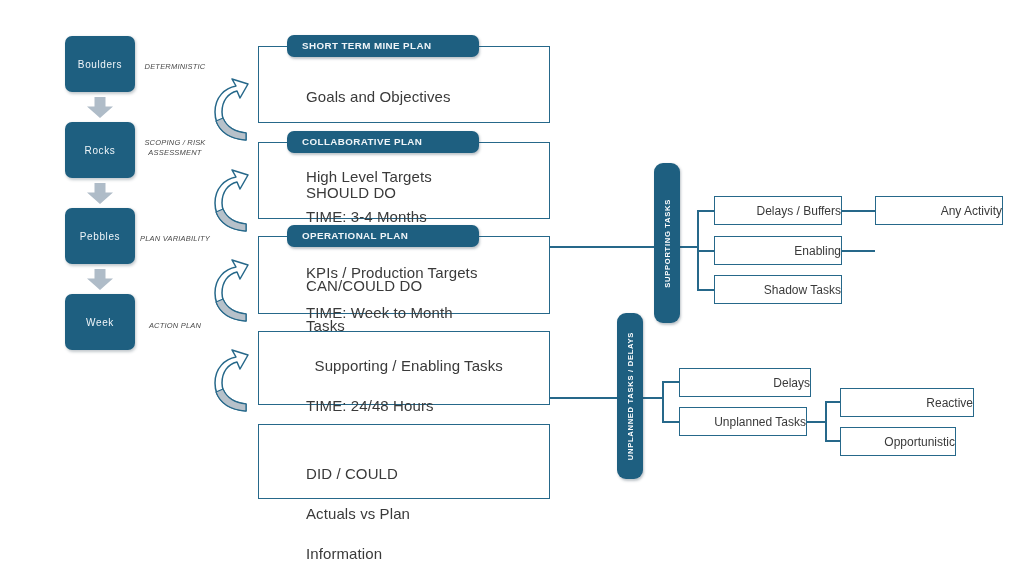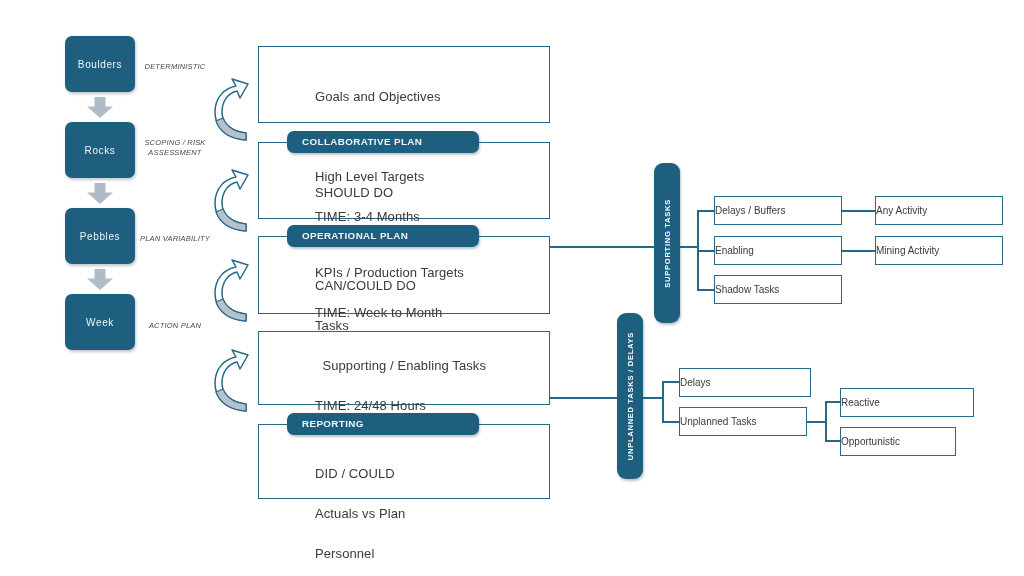--- a/index.html
+++ b/index.html
@@ -13,31 +13,31 @@
          font-size:7.5px;line-height:10px;color:#4a4a4a;letter-spacing:.2px;}
   .darr{position:absolute;left:87px;}
   .cyc{position:absolute;left:210px;}
   
   .plan-rect{position:absolute;left:258px;width:292px;border:1.5px solid #26688A;background:#fff;
              box-sizing:border-box;z-index:1;}
   .plan-header{position:absolute;left:287px;width:192px;height:22px;background:#1E5F80;border-radius:7px;
                color:#EFF5F8;font-size:9.8px;font-weight:600;letter-spacing:.4px;line-height:22px;
                padding-left:15px;box-sizing:border-box;z-index:3;
                box-shadow:1px 1.5px 2.5px rgba(40,60,75,.3);}
-  .plan-body{position:absolute;left:315px;font-size:13px;line-height:13.4px;color:#3A3A3A;
+  .plan-body{position:absolute;left:306px;font-size:15px;line-height:13.4px;color:#3A3A3A;
              white-space:pre;z-index:2;letter-spacing:.1px;}
   
   .vbar{position:absolute;width:26px;background:#1E5F80;border-radius:9px;display:flex;
         align-items:center;justify-content:center;z-index:2;
         box-shadow:1px 1.5px 2.5px rgba(40,60,75,.3);}
   .vbar span{writing-mode:vertical-rl;transform:rotate(180deg);color:#fff;font-size:7.6px;
              font-weight:600;letter-spacing:.7px;white-space:nowrap;}
   
   .sbox{position:absolute;height:29px;border:1.6px solid #26688A;background:#fff;display:flex;
-        align-items:center;justify-content:flex-start;font-size:10px;color:#3A3A3A;box-sizing:border-box;}
+        align-items:center;justify-content:flex-end;font-size:12px;color:#3A3A3A;box-sizing:border-box;}
   
   .hline{position:absolute;height:1.6px;background:#26688A;}
   .vline{position:absolute;width:1.6px;background:#26688A;}
 </style>
 </head>
 <body>
 
 <svg width="0" height="0" style="position:absolute">
   <defs>
     <symbol id="sym-down-arrow" viewBox="0 0 26 21">
@@ -87,20 +87,21 @@
       <use href="#sym-cycle-arrow"></use>
     </svg>
   <svg class="cyc" style="top:257px" width="40" height="74">
       <use href="#sym-cycle-arrow"></use>
     </svg>
   <svg class="cyc" style="top:347px" width="40" height="74">
       <use href="#sym-cycle-arrow"></use>
     </svg>
 
   <div class="plan-rect" style="top:46px;height:77px"></div>
+  <div class="plan-header" style="top:35px"><span>SHORT TERM MINE PLAN</span></div>
   <div class="plan-body" style="top:63px">
     <div>Goals and Objectives</div>
     <div>Information Input</div>
     <div>High Level Targets</div>
     <div>TIME: 3-4 Months</div>
   </div>
 
   <div class="plan-rect" style="top:142px;height:77px"></div>
   <div class="plan-header" style="top:131px"><span>COLLABORATIVE PLAN</span></div>
   <div class="plan-body" style="top:159px">
@@ -115,25 +116,24 @@
   <div class="plan-body" style="top:252px">
     <div>CAN/COULD DO</div>
     <div>Tasks</div>
     <div>  Supporting / Enabling Tasks</div>
     <div>TIME: 24/48 Hours</div>
   </div>
 
   <div class="plan-rect" style="top:331px;height:74px"></div>
 
   <div class="plan-rect" style="top:424px;height:75px"></div>
-  <div class="plan-header" style="top:413px"><span>REPORTING</span></div>
   <div class="plan-body" style="top:440px">
     <div>DID / COULD</div>
     <div>Actuals vs Plan</div>
-    <div>Personnel</div>
+    <div>Information</div>
     
   </div>
 
   <div class="hline" style="left:550px;top:246px;width:104px"></div>
   <div class="vbar" style="left:654px;top:163px;height:160px">
       <span>SUPPORTING TASKS</span>
     </div>
   <div class="hline" style="left:680px;top:246px;width:17px"></div>
   <div class="vline" style="left:697px;top:210px;height:80px"></div>
   <div class="hline" style="left:697px;top:210px;width:17px"></div>
@@ -145,23 +145,20 @@
   <div class="sbox" style="left:714px;top:275px;width:128px">
       <span>Shadow Tasks</span>
     </div>
   <div class="sbox" style="left:714px;top:236px;width:128px">
       <span>Enabling</span>
     </div>
   <div class="hline" style="left:842px;top:210px;width:33px"></div>
   <div class="hline" style="left:842px;top:250px;width:33px"></div>
   <div class="sbox" style="left:875px;top:196px;width:128px">
       <span>Any Activity</span>
-    </div>
-  <div class="sbox" style="left:875px;top:236px;width:128px">
-      <span>Mining Activity</span>
     </div>
 
   <div class="hline" style="left:550px;top:397px;width:67px"></div>
   <div class="vbar" style="left:617px;top:313px;height:166px">
       <span>UNPLANNED TASKS / DELAYS</span>
     </div>
   <div class="hline" style="left:643px;top:397px;width:19px"></div>
   <div class="vline" style="left:662px;top:381px;height:41px"></div>
   <div class="hline" style="left:662px;top:381px;width:17px"></div>
   <div class="hline" style="left:662px;top:421px;width:17px"></div>

